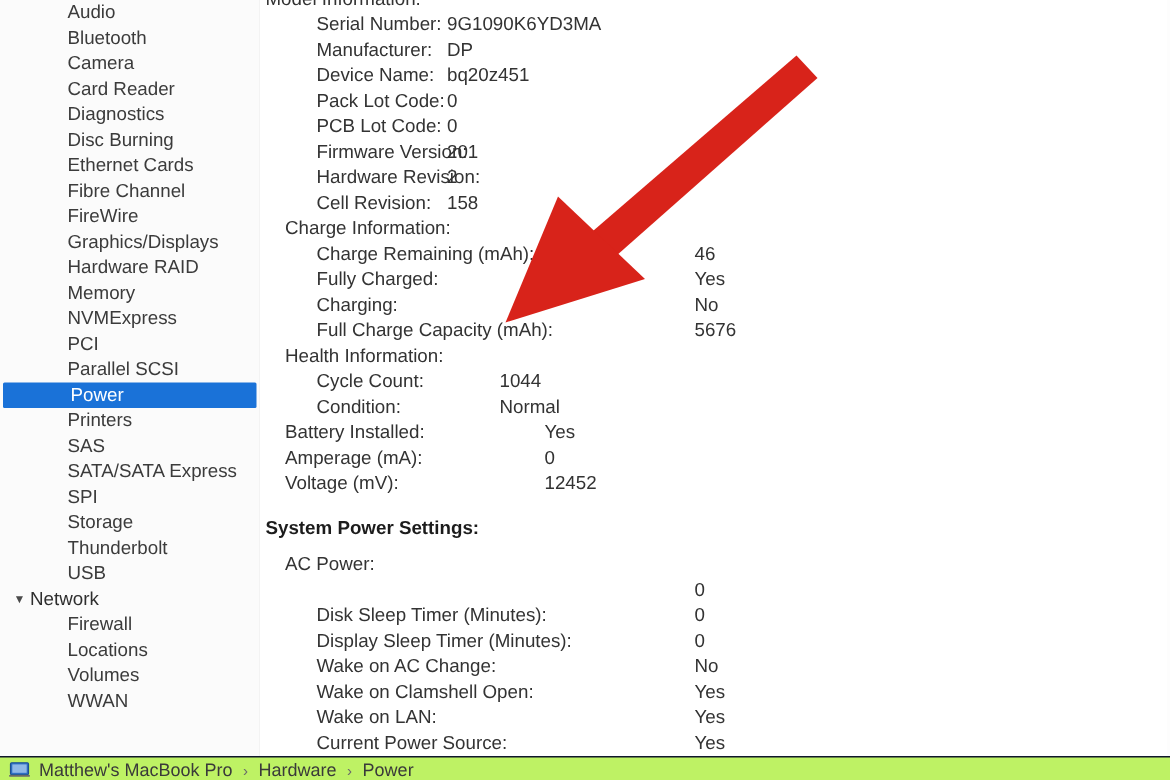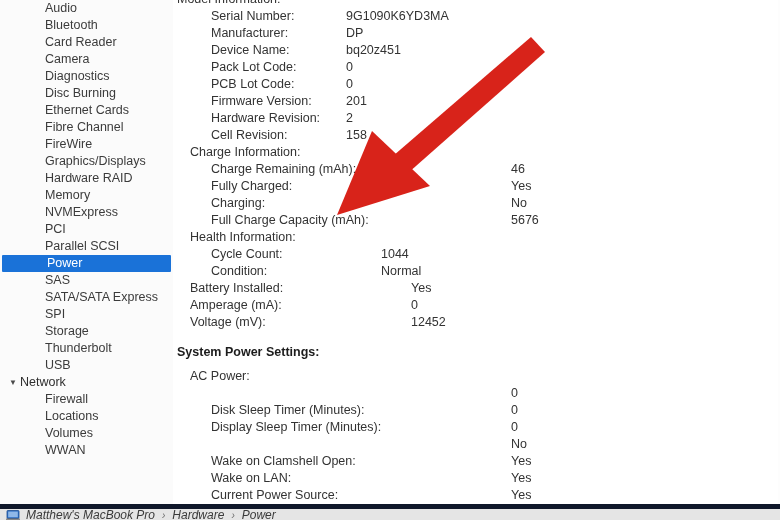--- a/index.html
+++ b/index.html
@@ -65,21 +65,21 @@
     font-size: 12.5px;
     color: #333333;
   }
   .crow {
     position: relative;
     height: 17px;
     line-height: 17px;
     white-space: nowrap;
   }
   .crow .lbl { position: absolute; top: 0; }
-  .crow .val { position: absolute; top: 0; margin-left: 48px; }
+  .crow .val { position: absolute; top: 0; }
   .section-head {
     font-weight: bold;
     color: #1c1c1c;
     text-align: center;
   }
   .spacer { height: 13px; }
   .spacer-sm { height: 7px; }
 
   
   .i0 .lbl { left: 4px; }
@@ -97,31 +97,30 @@
     left: 0; top: 0;
     width: 780px; height: 520px;
     pointer-events: none;
   }
 
   
   #statusbar {
     position: absolute;
     left: 0; bottom: 0;
     width: 780px; height: 16px;
-    background: #e5e5e5;
-    border-top: 5px solid #0f172a;
+    background: #bef264;
+    border-top: 1px solid #0f172a;
     box-sizing: border-box;
     display: flex;
     align-items: center;
     padding-left: 6px;
     font-size: 12px;
     color: #3a3a3a;
     white-space: nowrap;
     overflow: hidden;
-    font-style: italic;
   }
   #statusbar .mini-icon {
     width: 14px; height: 10px;
     margin-right: 6px;
     flex: 0 0 auto;
     display: block;
   }
   .crumb-sep {
     margin: 0 7px;
     color: #6a6a6a;
@@ -129,34 +128,35 @@
   }
 </style>
 </head>
 <body>
 
 <div id="app">
 
   <div id="sidebar">
       <div class="side-row"><span>Audio</span></div>
       <div class="side-row"><span>Bluetooth</span></div>
+      <div class="side-row"><span>Camera</span></div>
       <div class="side-row"><span>Card Reader</span></div>
-      <div class="side-row"><span>Camera</span></div>
       <div class="side-row"><span>Diagnostics</span></div>
       <div class="side-row"><span>Disc Burning</span></div>
       <div class="side-row"><span>Ethernet Cards</span></div>
       <div class="side-row"><span>Fibre Channel</span></div>
       <div class="side-row"><span>FireWire</span></div>
       <div class="side-row"><span>Graphics/Displays</span></div>
       <div class="side-row"><span>Hardware RAID</span></div>
       <div class="side-row"><span>Memory</span></div>
       <div class="side-row"><span>NVMExpress</span></div>
       <div class="side-row"><span>PCI</span></div>
       <div class="side-row"><span>Parallel SCSI</span></div>
       <div class="side-row selected"><span>Power</span></div>
+      <div class="side-row"><span>Printers</span></div>
       <div class="side-row"><span>SAS</span></div>
       <div class="side-row"><span>SATA/SATA Express</span></div>
       <div class="side-row"><span>SPI</span></div>
       <div class="side-row"><span>Storage</span></div>
       <div class="side-row"><span>Thunderbolt</span></div>
       <div class="side-row"><span>USB</span></div>
       <div class="side-row group"><span class="disclosure">▼</span><span>Network</span></div>
       <div class="side-row"><span>Firewall</span></div>
       <div class="side-row"><span>Locations</span></div>
       <div class="side-row"><span>Volumes</span></div>
@@ -254,20 +254,21 @@
       </div>
       <div class="crow i2 vD">
         <span class="lbl">Disk Sleep Timer (Minutes):</span>
         <span class="val">0</span>
       </div>
       <div class="crow i2 vD">
         <span class="lbl">Display Sleep Timer (Minutes):</span>
         <span class="val">0</span>
       </div>
       <div class="crow i2 vD">
+        <span class="lbl">Wake on AC Change:</span>
         <span class="val">No</span>
       </div>
       <div class="crow i2 vD">
         <span class="lbl">Wake on Clamshell Open:</span>
         <span class="val">Yes</span>
       </div>
       <div class="crow i2 vD">
         <span class="lbl">Wake on LAN:</span>
         <span class="val">Yes</span>
       </div>

